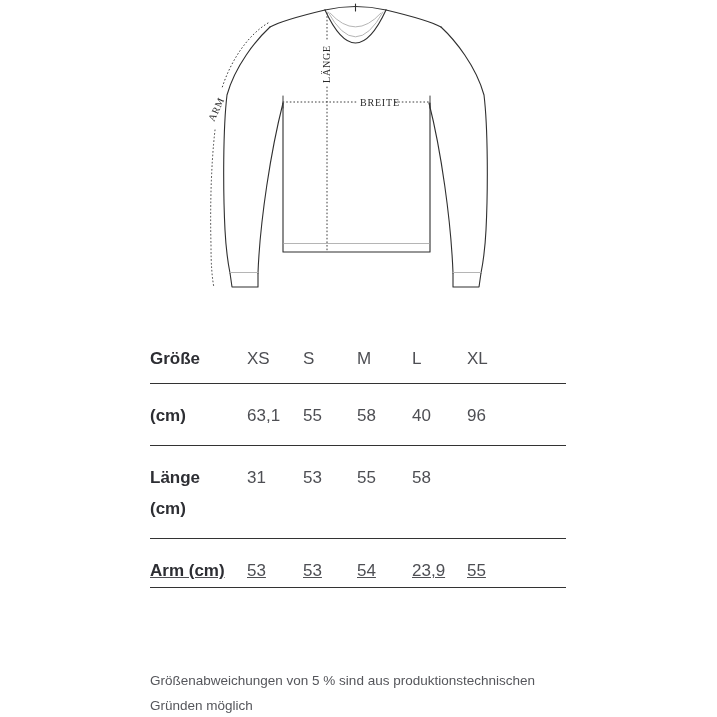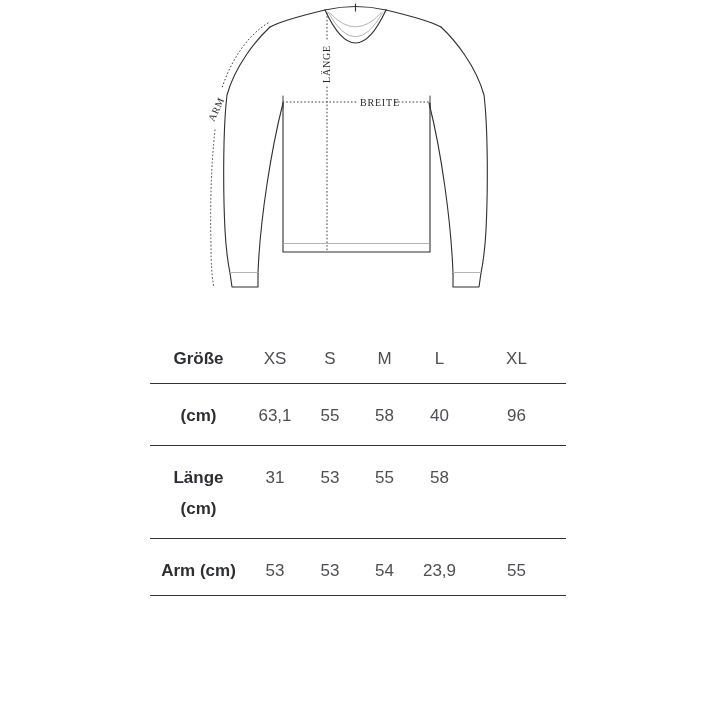--- a/index.html
+++ b/index.html
@@ -34,26 +34,26 @@
     color: #4e4f54;
     font-size: 17px;
   }
   .t-row {
     display: grid;
     grid-template-columns: 97px 56px 54px 55px 55px auto;
     border-bottom: 1px solid #333333;
   }
   .t-row.header { padding: 11px 0 13px; line-height: 22px; }
   .t-row.data   { padding: 16px 0 14px; line-height: 31px; }
-  .t-row.data.single { padding: 16px 0 9px; }
+  .t-row.data.single { padding: 16px 0 1px; text-decoration: underline; }
   .row-label {
     font-weight: 700;
     color: #2d2e33;
   }
-  .cell { text-align: center; }
+  .cell { text-align: left; }
 
   
   .footnote {
     position: absolute;
     left: 150px; top: 668px;
     width: 440px;
     color: #55565b;
     font-size: 13.5px;
     line-height: 25px;
   }
@@ -162,14 +162,18 @@
       <div class="cell row-label">Arm (cm)</div>
       <div class="cell">53</div>
       <div class="cell">53</div>
       <div class="cell">54</div>
       <div class="cell">23,9</div>
       <div class="cell">55</div>
     </div>
 
   </div>
 
+  <div class="footnote">
+    <div>Größenabweichungen von 5 % sind aus produktionstechnischen</div>
+    <div>Gründen möglich</div>
+  </div>
 
 </div>
 
 </body></html>

